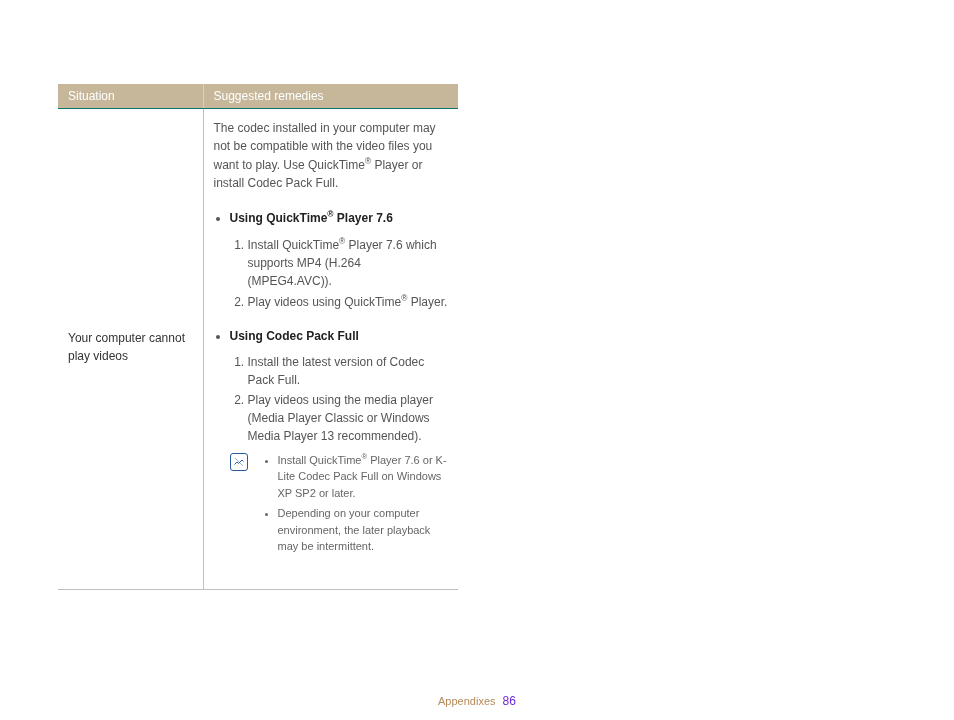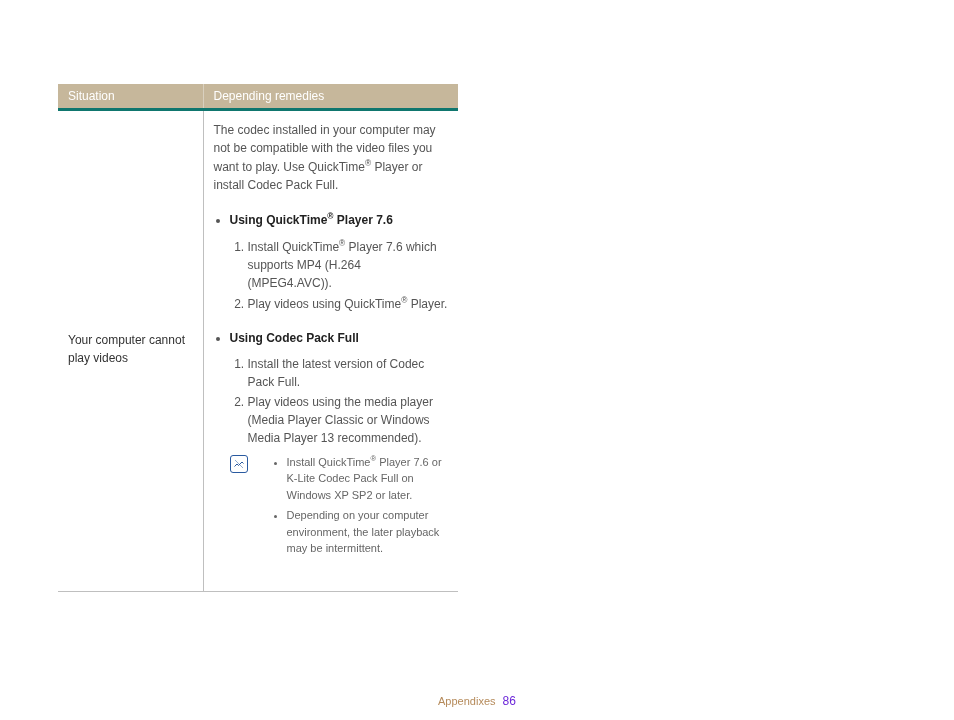--- a/index.html
+++ b/index.html
@@ -1,51 +1,51 @@
 <!DOCTYPE html>
 <html><head>
 <meta charset="utf-8">
 <style>
   * { box-sizing: border-box; margin: 0; padding: 0; }
   html, body { width: 954px; height: 720px; background: #fff; font-family: "Helvetica Neue", Arial, sans-serif; font-weight: 300; color: #555; }
   .page { padding: 56px 58px 0 58px; }
   .page-title { font-size: 17px; font-weight: 300; color: #8a8a8a; letter-spacing: 0.2px; padding-bottom: 6px; border-bottom: 1px solid #7a7a7a; }
   .content { margin-top: 28px; }
   table.ts { border-collapse: collapse; width: 400px; }
-  table.ts th { background: #c6b79b; color: #fff; font-weight: 400; font-size: 12px; text-align: left; padding: 5px 10px; border-bottom: 3px solid #0f766e; }
+  table.ts th { background: #c6b79b; color: #fff; font-weight: 400; font-size: 12px; text-align: left; padding: 5px 10px; border-bottom: 1px solid #0f766e; }
   table.ts th.col-sit { width: 145px; border-right: 1px solid #d9d0bf; }
   table.ts td { vertical-align: middle; font-size: 12px; color: #555; padding: 10px 10px 14px 10px; border-bottom: 1px solid #bfbfbf; }
   table.ts td.col-sit { border-right: 1px solid #bfbfbf; font-weight: 400; color: #333; line-height: 1.5; }
   td.col-rem { line-height: 1.5; font-weight: 300; }
   td.col-rem .intro { margin-bottom: 16px; }
   ul.top { list-style: disc; padding-left: 16px; }
   ul.top > li { margin-bottom: 16px; }
   ul.top > li > .bold { font-weight: 600; color: #222; }
   ol.steps { list-style: decimal; padding-left: 18px; margin-top: 8px; font-weight: 400; }
   ol.steps > li { margin-bottom: 2px; }
-  .note-box { display: flex; gap: 25px; margin-top: 6px; }
+  .note-box { display: flex; gap: 16px; margin-top: 6px; }
   .note-icon { flex: 0 0 auto; width: 18px; height: 18px; border: 1.5px solid #2a5aa0; border-radius: 3px; display: flex; align-items: center; justify-content: center; margin-top: 2px; }
   .note-icon svg { width: 12px; height: 12px; }
   .note-list { list-style: disc; padding-left: 14px; font-size: 11px; color: #666; line-height: 1.5; }
   .note-list li { margin-bottom: 4px; }
   sup { font-size: 0.7em; vertical-align: super; }
   .footer { position: absolute; left: 0; width: 954px; top: 694px; text-align: center; font-size: 11px; color: #b58a5a; }
   .footer .pg { color: #6d28d9; font-size: 12px; margin-left: 4px; }
 </style>
 </head>
 <body>
 
 <div class="page">
 
   <div class="content">
     <table class="ts">
       <thead>
         <tr>
           <th class="col-sit">Situation</th>
-          <th class="col-rem">Depending remedies</th>
+          <th class="col-rem">Suggested remedies</th>
         </tr>
       </thead>
       <tbody>
         <tr>
           <td class="col-sit">Your computer cannot play videos</td>
           <td class="col-rem">
 
             <div class="intro">
               <span>The codec installed in your computer may not be compatible with the video files you want to play. Use QuickTime</span><sup>®</sup><span> Player or install Codec Pack Full.</span>
             </div>

